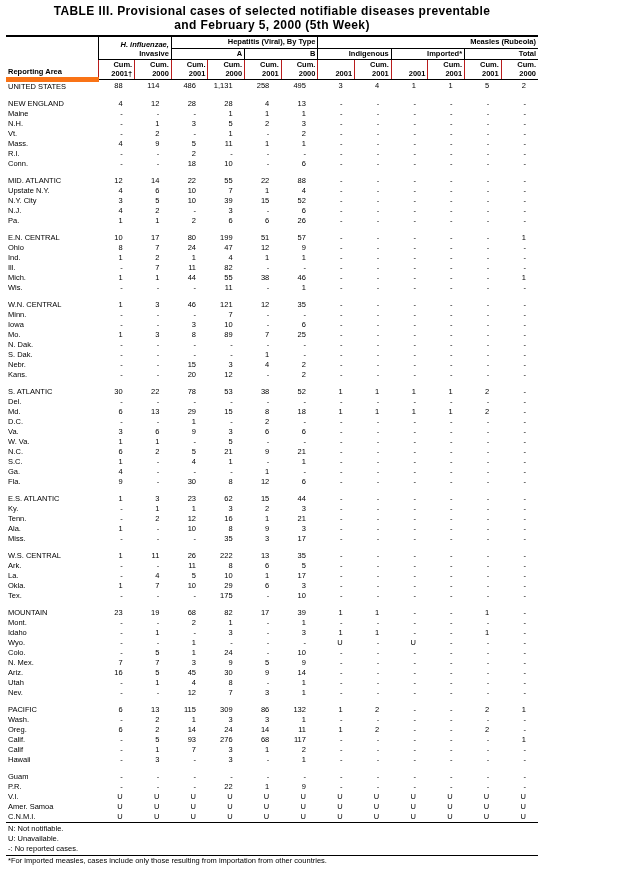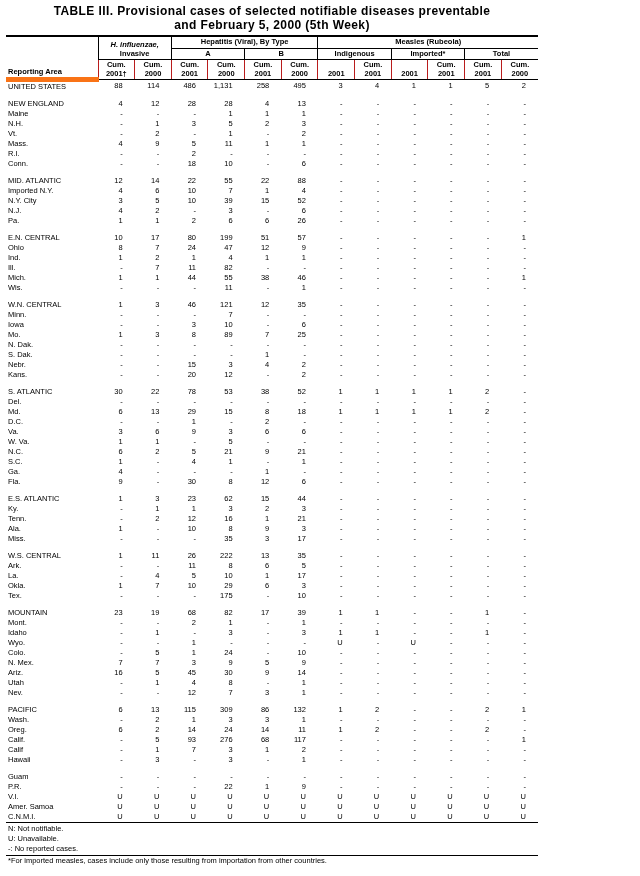--- a/index.html
+++ b/index.html
@@ -31,21 +31,21 @@
     border-top: 2px solid #000;
     border-bottom: 1px solid #000;
   }
   col.c-area { width: 92px; }
   thead th {
     font-weight: 700;
     font-size: 7.5px;
     line-height: 8.5px;
     padding: 1px 2px;
     vertical-align: bottom;
-    text-align: center;
+    text-align: right;
   }
   th.area-head {
     text-align: left;
     vertical-align: bottom;
     border-bottom: 5px solid #f97316;
     padding-left: 2px;
   }
   th.grp { border-left: 1px solid #000; border-bottom: 1px solid #000; }
   th.grp em { font-style: italic; }
   th.colh { border-left: 1px solid #b91c1c; border-bottom: 1px solid #000; }
@@ -299,21 +299,21 @@
           <td class="val">22</td>
           <td class="val">88</td>
           <td class="val">-</td>
           <td class="val">-</td>
           <td class="val">-</td>
           <td class="val">-</td>
           <td class="val">-</td>
           <td class="val">-</td>
         </tr>
         <tr>
-          <td class="area">Imported N.Y.</td>
+          <td class="area">Upstate N.Y.</td>
           <td class="val">4</td>
           <td class="val">6</td>
           <td class="val">10</td>
           <td class="val">7</td>
           <td class="val">1</td>
           <td class="val">4</td>
           <td class="val">-</td>
           <td class="val">-</td>
           <td class="val">-</td>
           <td class="val">-</td>

